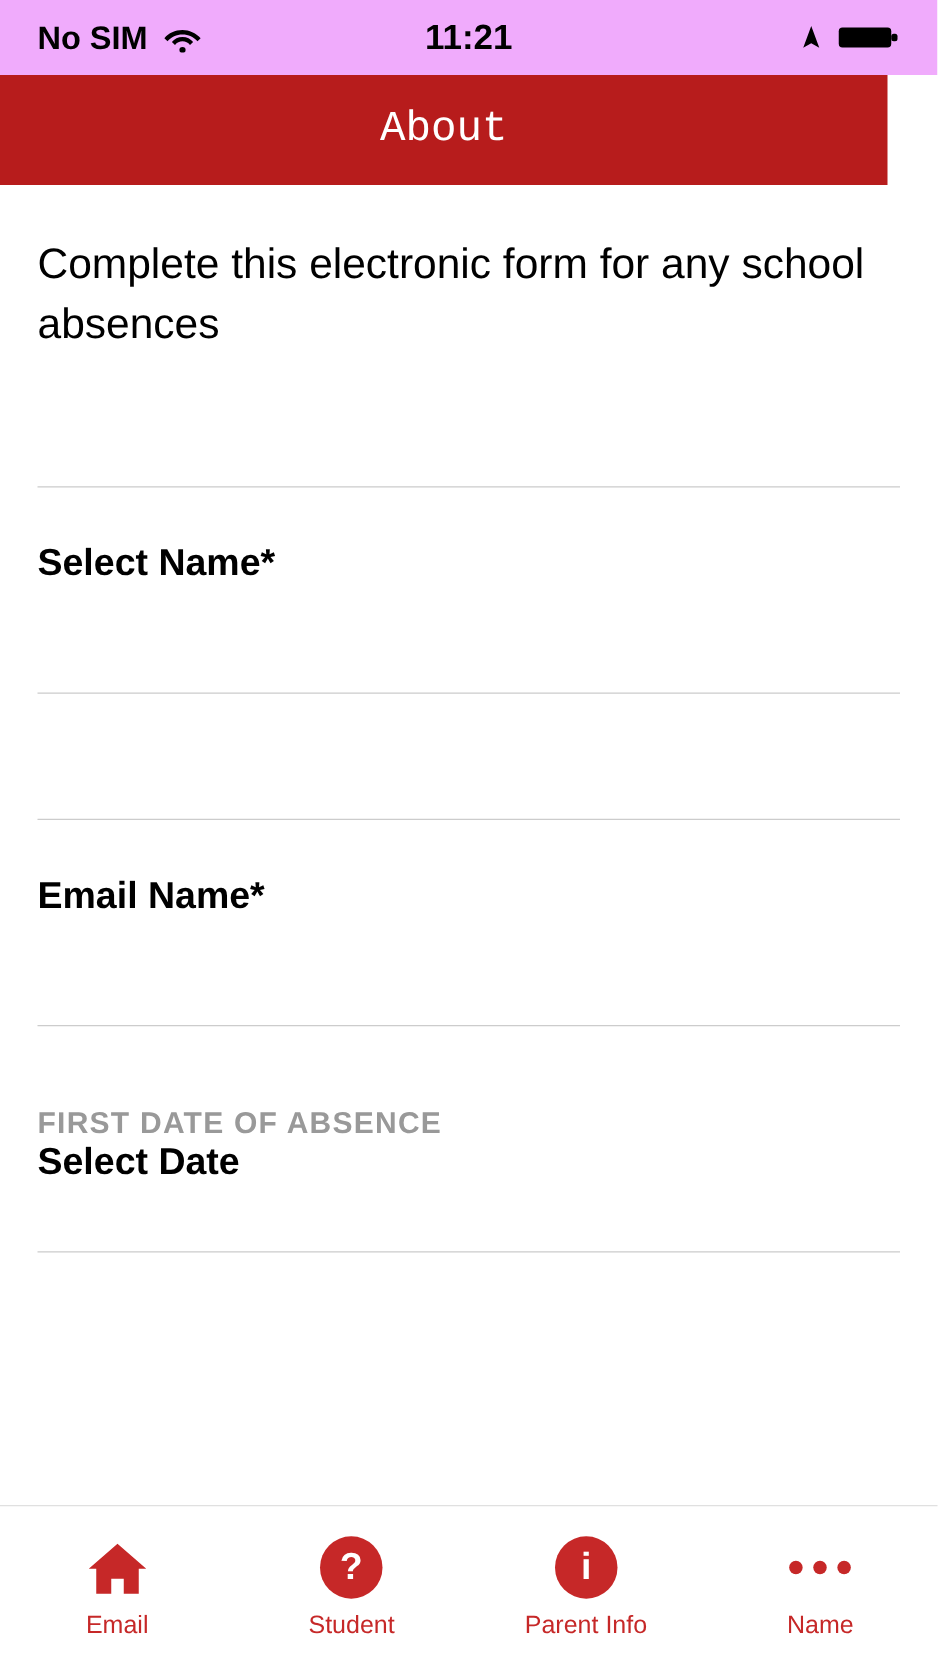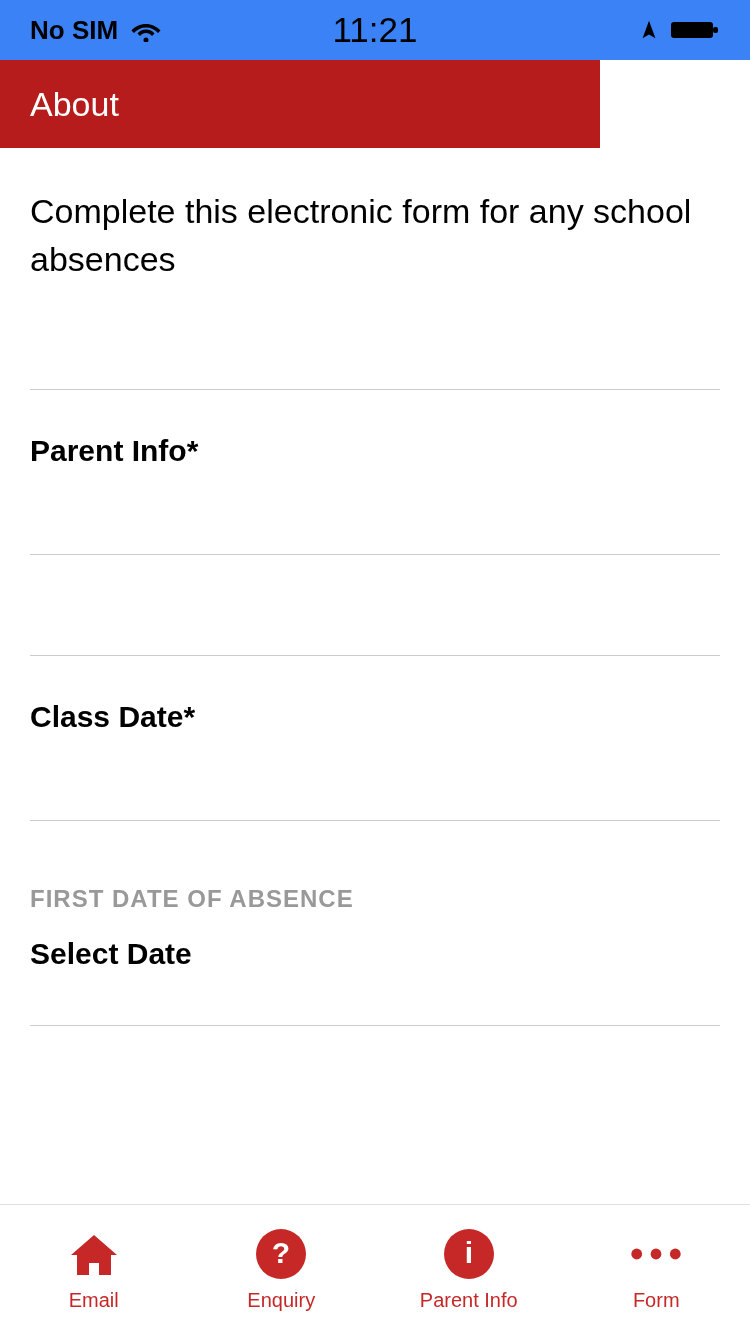--- a/index.html
+++ b/index.html
@@ -11,59 +11,60 @@
       font-family: -apple-system, 'Helvetica Neue', Arial, sans-serif;
       background: #fff;
       position: relative;
       overflow-x: hidden;
     }
 
     
     .status-bar {
       width: 750px;
       height: 60px;
-      background: #3b82f6;
+      background: #f0abfc;
       display: flex;
       align-items: center;
       justify-content: space-between;
       padding: 0 30px;
     }
 
     .status-left {
       font-size: 26px;
       font-weight: 600;
       display: flex;
       align-items: center;
       gap: 12px;
     }
 
     .status-center {
-      font-size: 35px;
-      font-weight: 400;
+      font-size: 28px;
+      font-weight: 700;
       position: absolute;
       left: 50%;
       transform: translateX(-50%);
     }
 
     .status-right {
       display: flex;
       align-items: center;
       gap: 10px;
       font-size: 24px;
     }
 
     
     .header-bar {
-      width: 600px;
+      width: 710px;
       height: 88px;
       background: #b71c1c;
       display: flex;
       align-items: center;
-      justify-content: flex-start;
+      justify-content: center;
       padding: 0 30px;
+      font-family: Liberation Mono, monospace;
     }
 
     .header-about {
       color: #fff;
       font-size: 34px;
       font-weight: 400;
     }
 
     
     .main-content {
@@ -101,21 +102,20 @@
       color: #000;
       background: transparent;
     }
 
     .section-label {
       font-size: 24px;
       font-weight: 600;
       color: #999;
       letter-spacing: 1px;
       text-transform: uppercase;
-      margin-bottom: 24px;
       margin-top: 20px;
     }
 
     .select-date-label {
       font-size: 30px;
       font-weight: 700;
       color: #000;
       margin-bottom: 30px;
       display: block;
     }
@@ -198,30 +198,30 @@
 </div>
 
 <div class="main-content">
   <p class="form-description">Complete this electronic form for any school absences</p>
 
   <div class="form-field">
     <input class="field-input" type="text" value="" style="">
   </div>
 
   <div class="form-field">
-    <label class="field-label">Parent Info*</label>
+    <label class="field-label">Select Name*</label>
     <input class="field-input" type="text" value="" style="">
   </div>
 
   <div class="form-field">
     <input class="field-input" type="email" value="" style="">
   </div>
 
   <div class="form-field">
-    <label class="field-label">Class Date*</label>
+    <label class="field-label">Email Name*</label>
     <input class="field-input" type="text" value="" style="">
   </div>
 
   <div>
     <p class="section-label">FIRST DATE OF ABSENCE</p>
     <span class="select-date-label">Select Date</span>
     <div style="border-bottom: 1.5px solid #ccc; padding-bottom: 24px;"></div>
   </div>
 </div>
 
@@ -236,21 +236,21 @@
     <span class="tab-label tab-label-inactive">Email</span>
   </div>
 
   <div class="tab-item">
     <div class="tab-icon">
       <svg width="54" height="54" viewBox="0 0 54 54" fill="none">
         <circle cx="27" cy="27" r="25" fill="#c62828"></circle>
         <text x="27" y="36" text-anchor="middle" font-size="30" fill="white" font-weight="bold" font-family="Arial">?</text>
       </svg>
     </div>
-    <span class="tab-label tab-label-inactive">Enquiry</span>
+    <span class="tab-label tab-label-inactive">Student</span>
   </div>
 
 
   <div class="tab-item">
     <div class="tab-icon">
       <svg width="54" height="54" viewBox="0 0 54 54" fill="none">
         <circle cx="27" cy="27" r="25" fill="#c62828"></circle>
         <text x="27" y="36" text-anchor="middle" font-size="30" fill="white" font-weight="bold" font-family="Arial">i</text>
       </svg>
     </div>
@@ -258,16 +258,16 @@
   </div>
 
   <div class="tab-item">
     <div class="tab-icon">
       <svg width="70" height="24" viewBox="0 0 70 24" fill="none">
         <circle cx="10" cy="12" r="7" fill="#c62828"></circle>
         <circle cx="35" cy="12" r="7" fill="#c62828"></circle>
         <circle cx="60" cy="12" r="7" fill="#c62828"></circle>
       </svg>
     </div>
-    <span class="tab-label tab-label-inactive">Form</span>
+    <span class="tab-label tab-label-inactive">Name</span>
   </div>
 
 </div>
 
 </body></html>

